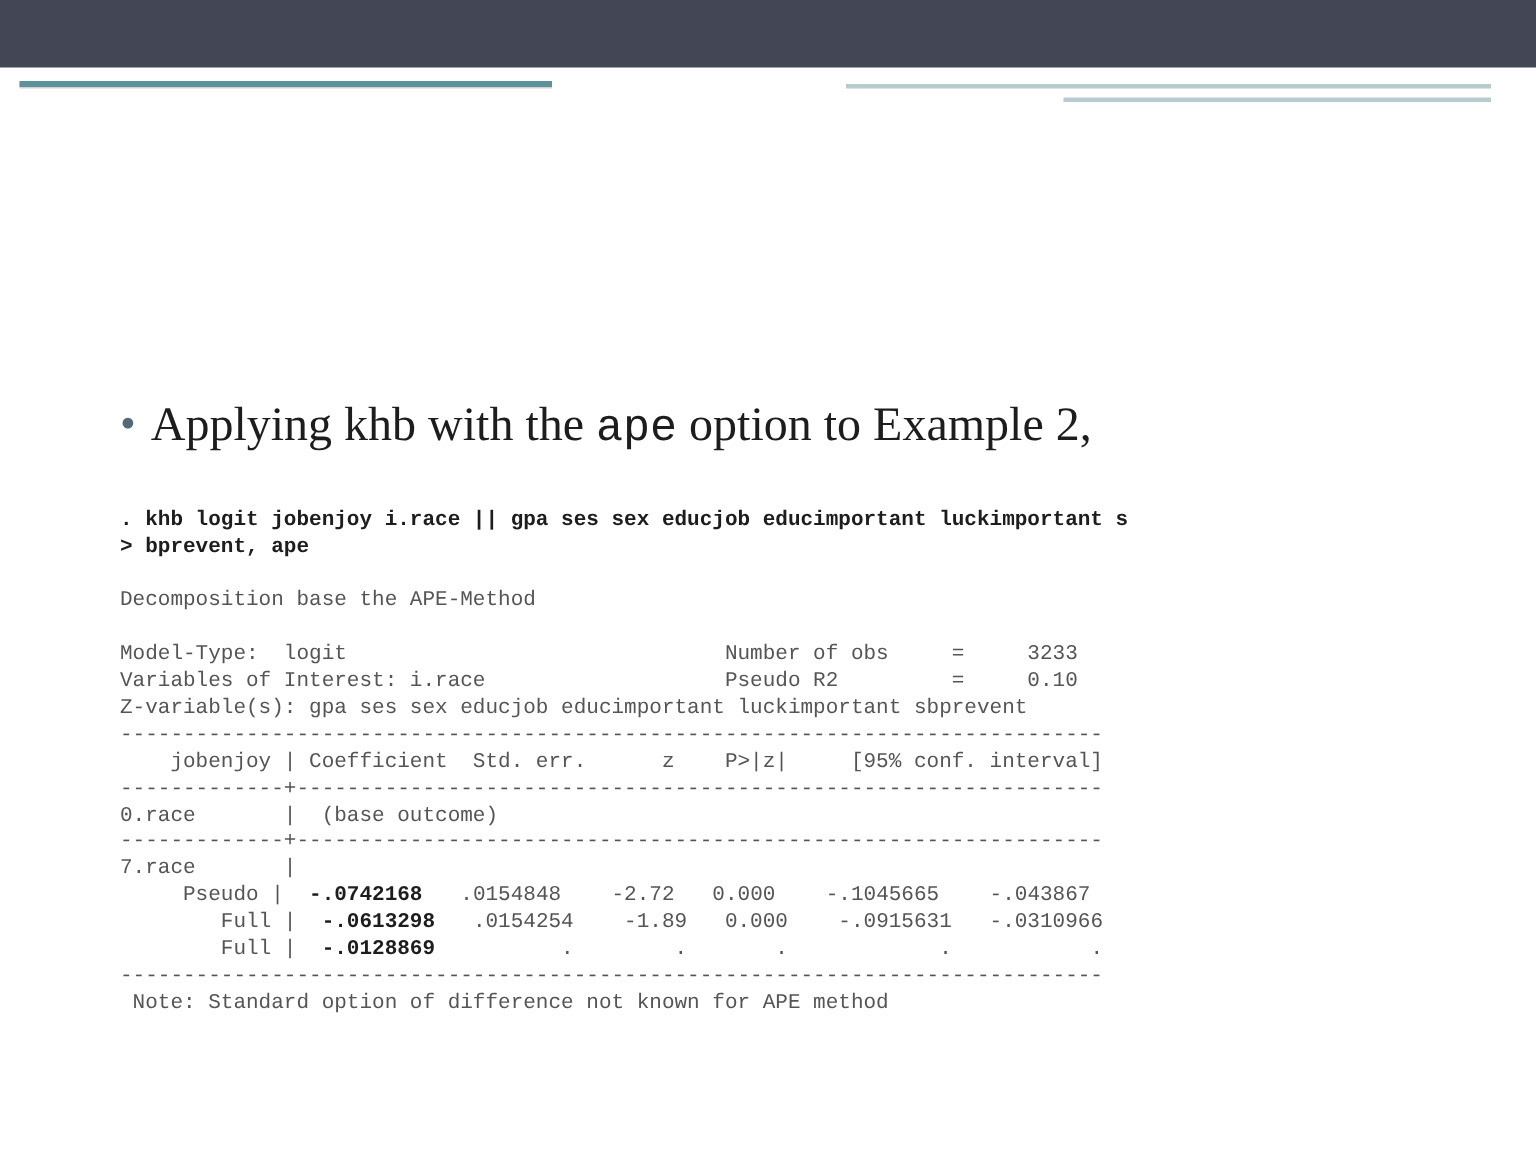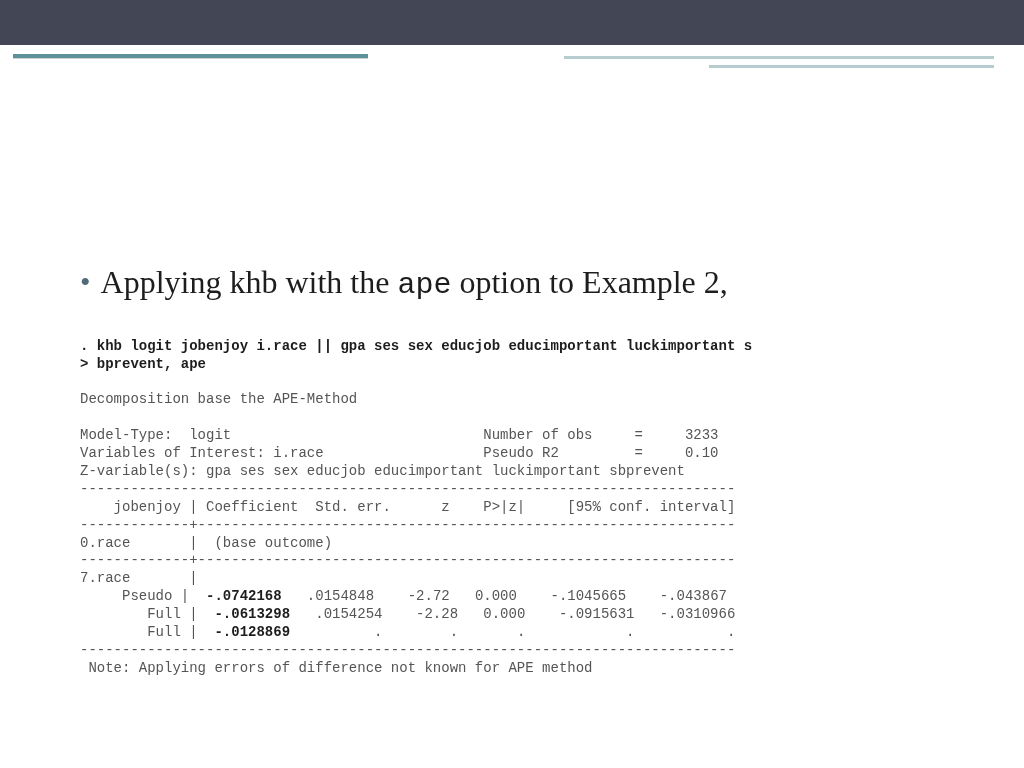--- a/index.html
+++ b/index.html
@@ -97,18 +97,18 @@
 <span>Model-Type:  logit                              Number of obs     =     3233</span>
 <span>Variables of Interest: i.race                   Pseudo R2         =     0.10</span>
 <span>Z-variable(s): gpa ses sex educjob educimportant luckimportant sbprevent</span>
 <span>------------------------------------------------------------------------------</span>
 <span>    jobenjoy | Coefficient  Std. err.      z    P&gt;|z|     [95% conf. interval]</span>
 <span>-------------+----------------------------------------------------------------</span>
 <span>0.race       |  (base outcome)</span>
 <span>-------------+----------------------------------------------------------------</span>
 <span>7.race       |</span>
 <span>     Pseudo |  </span><b>-.0742168</b><span>   .0154848    -2.72   0.000    -.1045665    -.043867</span>
-<span>        Full |  </span><b>-.0613298</b><span>   .0154254    -2.28   0.000    -.0915631   -.0310966</span>
+<span>        Full |  </span><b>-.0613298</b><span>   .0154254    -1.89   0.000    -.0915631   -.0310966</span>
 <span>        Full |  </span><b>-.0128869</b><span>          .        .       .            .           .</span>
 <span>------------------------------------------------------------------------------</span>
-<span> Note: Applying errors of difference not known for APE method</span></div>
+<span> Note: Standard option of difference not known for APE method</span></div>
 
 </div>
 
 </body></html>

